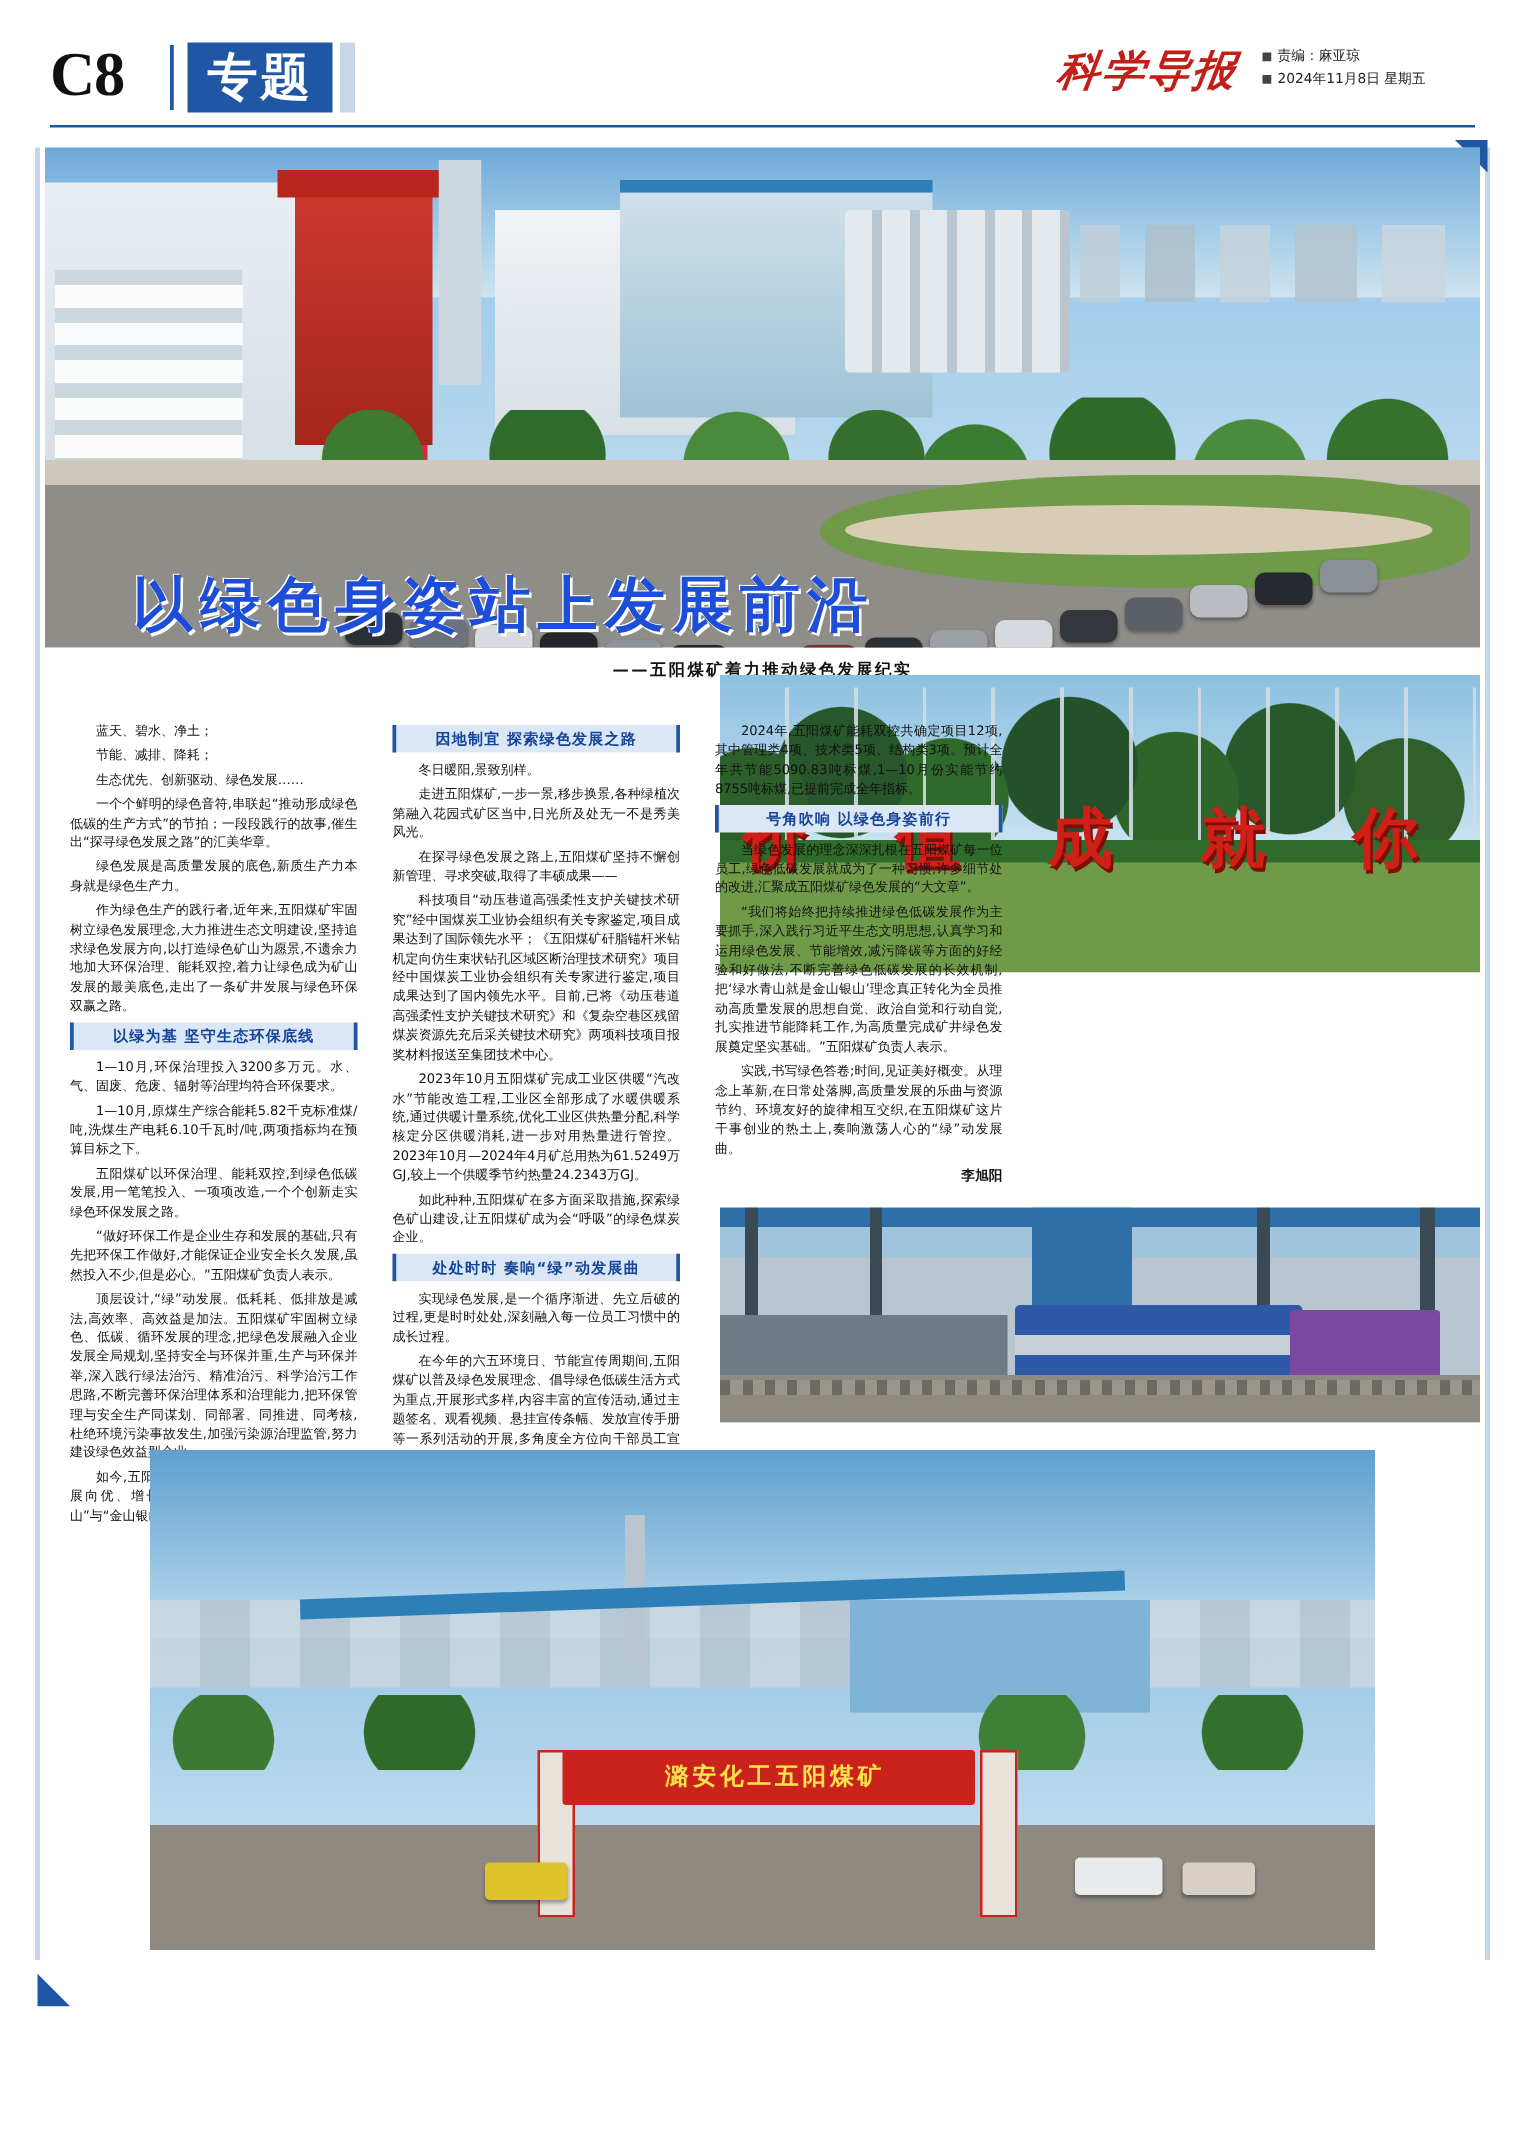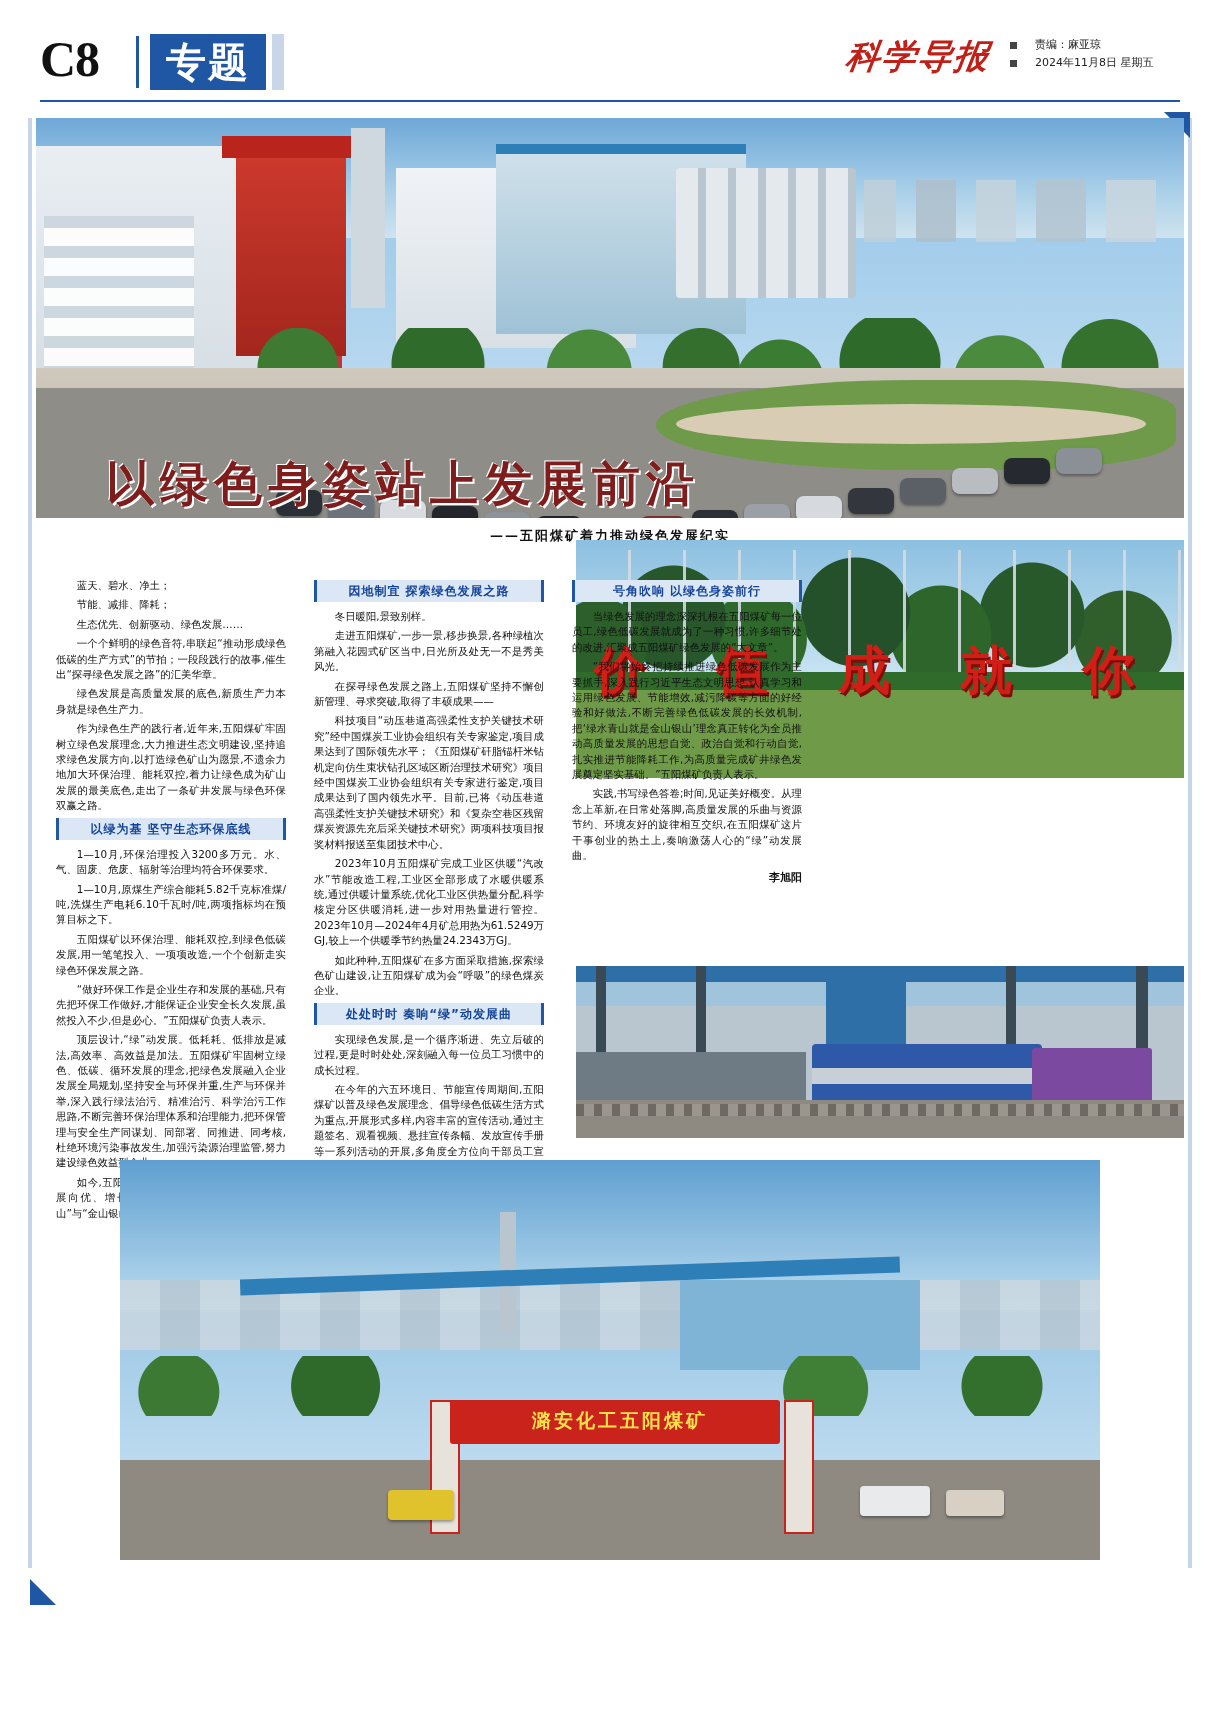--- a/index.html
+++ b/index.html
@@ -44,21 +44,21 @@
     font-family:"Liberation Serif", serif;
     font-size:34px;font-weight:bold;color:#c02018;
     font-style:italic;letter-spacing:2px;
     transform:skewX(-8deg);
   }
   .mast-meta{
     position:absolute;right:0;top:8px;width:170px;
     font-family:"DejaVu Sans", sans-serif;
     font-size:11px;color:#222;line-height:18px;
   }
-  .mast-meta .line{display:flex;align-items:center;gap:18px;}
+  .mast-meta .line{display:flex;align-items:center;gap:5px;}
   .sq{display:inline-block;width:7px;height:7px;background:#444;}
   .mast-rule{
     position:absolute;left:40px;top:100px;width:1140px;height:2px;background:#1f57a4;
   }
 
   
   .hero{
     position:absolute;left:36px;top:118px;width:1148px;height:400px;
     overflow:hidden;
     background:linear-gradient(#8fc3e8,#cfe4f2);
@@ -151,21 +151,21 @@
     position:absolute;width:46px;height:26px;border-radius:8px;
     box-shadow:0 2px 3px rgba(0,0,0,.35);
   }
   
   .headline-wrap{
     position:absolute;left:36px;top:452px;width:1148px;height:66px;
   }
   .headline{
     position:absolute;left:70px;top:0;
     font-family:"DejaVu Sans", sans-serif;
-    font-size:48px;font-weight:bold;color:#7f1d1d;
+    font-size:48px;font-weight:bold;color:#1d4ed8;
     letter-spacing:6px;
     text-shadow:2px 2px 0 #ffffff, -1px -1px 0 #ffffff;
   }
   .subhead{
     position:absolute;left:36px;top:527px;width:1148px;
     text-align:center;
     font-family:"DejaVu Sans", sans-serif;
     font-size:13px;font-weight:bold;color:#111;letter-spacing:2px;
   }
   .col{
@@ -430,20 +430,21 @@
       <div class="subtitle-bar">
         <span>处处时时  奏响“绿”动发展曲</span>
       </div>
       <p>实现绿色发展,是一个循序渐进、先立后破的过程,更是时时处处,深刻融入每一位员工习惯中的成长过程。</p>
       <p>在今年的六五环境日、节能宣传周期间,五阳煤矿以普及绿色发展理念、倡导绿色低碳生活方式为重点,开展形式多样,内容丰富的宣传活动,通过主题签名、观看视频、悬挂宣传条幅、发放宣传手册等一系列活动的开展,多角度全方位向干部员工宣传习近平生态文明思想和绿色发展理念,进一步普及节约、绿色低碳知识,提升全员节能降碳意识。</p>
       <p>宣讲一小步,“人心”一大步。对于五阳煤矿来说,节能降耗,绿色发展不是某一个人、某一部分人的职责,而是“人人尽责”“人人参与”的大事,每个人都力争在日常工作中留下更多的绿色痕迹。</p>
       <p>2024年,五阳煤矿环保工作共完成南井矿井水处理站污泥脱水设备维修、工业区污水处理站MBR膜高线清洗、五阳煤矿污水站次氯酸钠发生器维修等项目；取得了五阳煤矿入河排污口设置审核报告的批复,并按要求更换了入河排污口的牌板；合理处置废矿物油、废油桶、废乳化液桶、在线监测废液等危险废物等,确保了环保设施的正常运行,环保工作的正常推进。</p>
     </div>
 
     <div class="col col3">
+      <p>2024年,五阳煤矿能耗双控共确定项目12项,其中管理类4项、技术类5项、结构类3项。预计全年共节能5090.83吨标煤,1—10月份实能节约8755吨标煤,已提前完成全年指标。</p>
       <div class="subtitle-bar">
         <span>号角吹响  以绿色身姿前行</span>
       </div>
       <p>当绿色发展的理念深深扎根在五阳煤矿每一位员工,绿色低碳发展就成为了一种习惯,许多细节处的改进,汇聚成五阳煤矿绿色发展的“大文章”。</p>
       <p>“我们将始终把持续推进绿色低碳发展作为主要抓手,深入践行习近平生态文明思想,认真学习和运用绿色发展、节能增效,减污降碳等方面的好经验和好做法,不断完善绿色低碳发展的长效机制,把‘绿水青山就是金山银山’理念真正转化为全员推动高质量发展的思想自觉、政治自觉和行动自觉,扎实推进节能降耗工作,为高质量完成矿井绿色发展奠定坚实基础。”五阳煤矿负责人表示。</p>
       <p>实践,书写绿色答卷;时间,见证美好概变。从理念上革新,在日常处落脚,高质量发展的乐曲与资源节约、环境友好的旋律相互交织,在五阳煤矿这片干事创业的热土上,奏响激荡人心的“绿”动发展曲。</p>
       <div class="byline">李旭阳</div>
     </div>
   </div>
 

